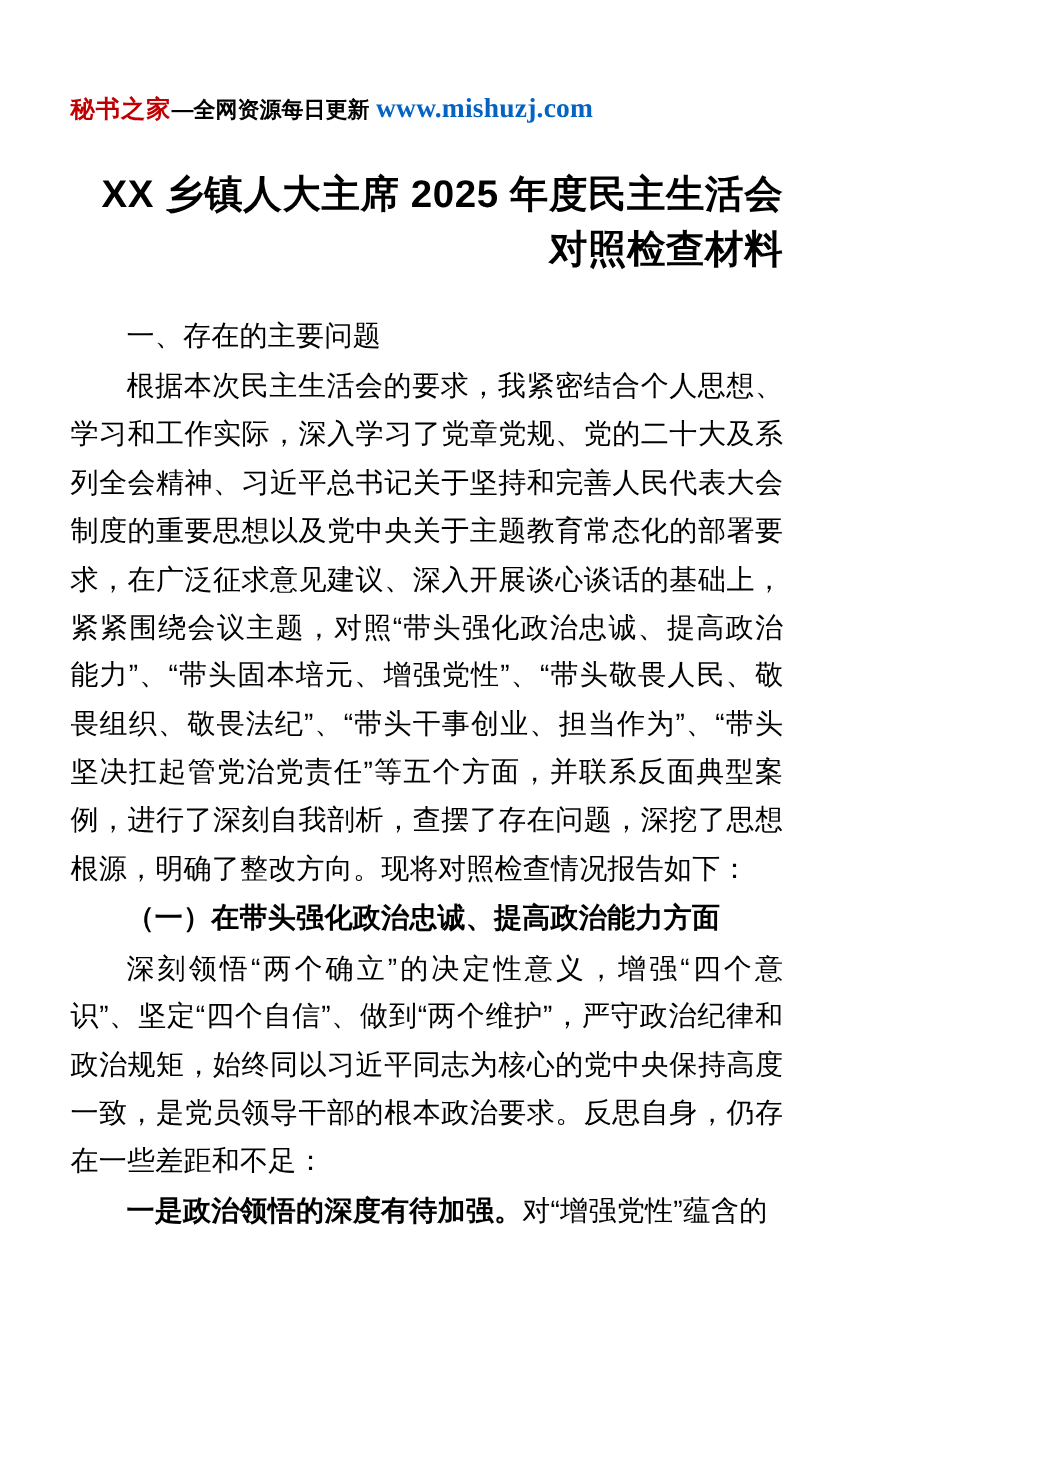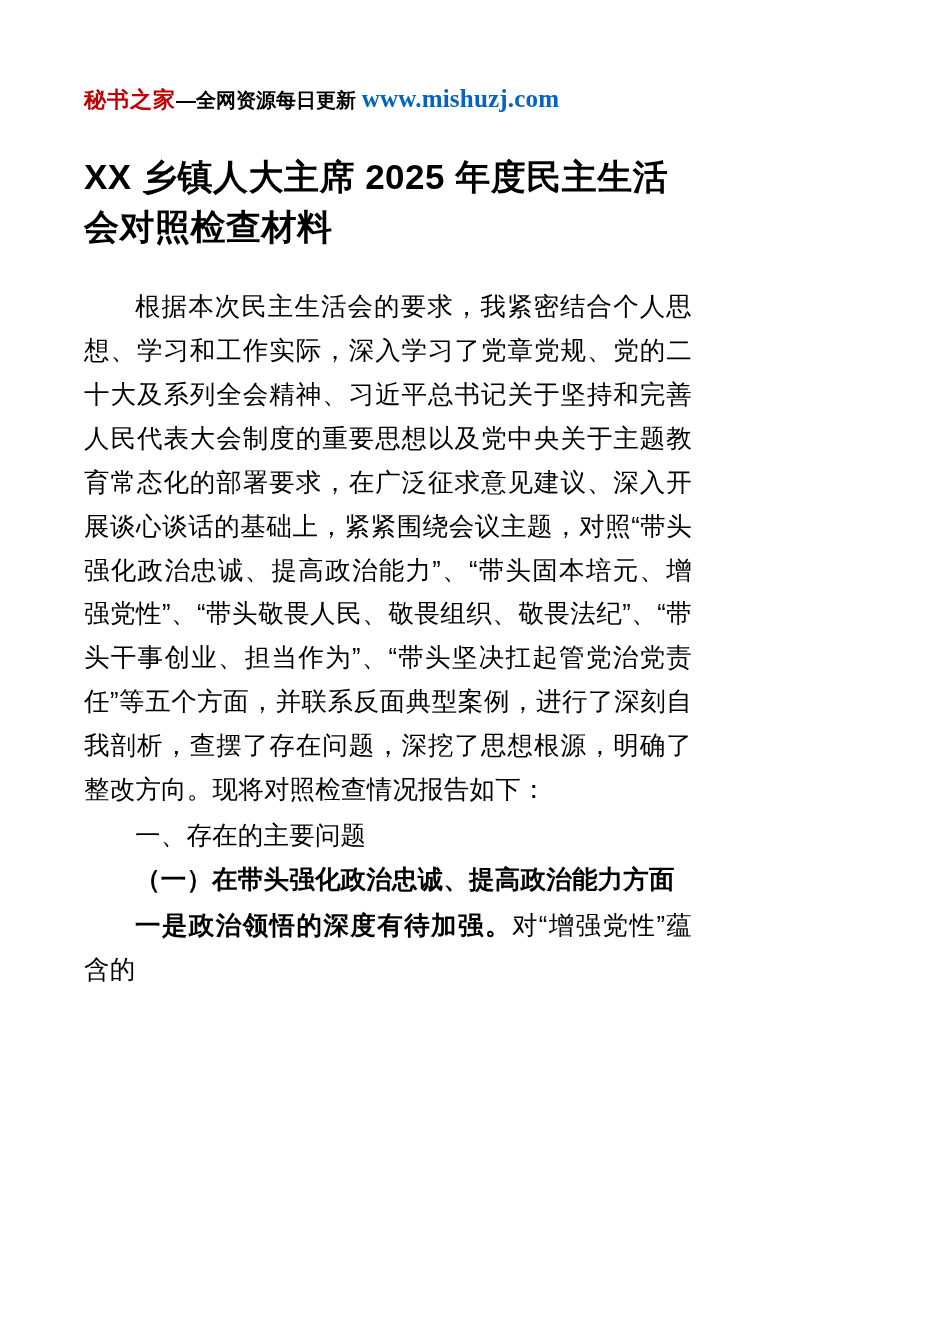--- a/index.html
+++ b/index.html
@@ -12,21 +12,21 @@
     height: 1344px;
     font-family: "Liberation Sans", sans-serif;
     color: #000000;
     position: relative;
     overflow: hidden;
   }
   .page {
     width: 776px;
     height: 1344px;
     box-sizing: border-box;
-    padding: 0 84px;
+    padding: 0 64px;
     position: relative;
   }
 
   
   .watermark {
     padding-top: 84px;
     font-size: 21px;
     line-height: 1.2;
     white-space: nowrap;
     font-weight: bold;
@@ -55,21 +55,21 @@
     font-weight: bold;
     letter-spacing: 0.2px;
   }
 
   
   .doc-title {
     margin-top: 38px;
     font-size: 35px;
     line-height: 1.42;
     font-weight: bold;
-    text-align: left;
+    text-align: right;
     letter-spacing: 0.5px;
     font-family: "Liberation Sans", sans-serif;
   }
 
   
   .body-text {
     margin-top: 34px;
     font-size: 25.5px;
     line-height: 1.72;
     text-align: justify;
@@ -99,24 +99,25 @@
 <div class="page">
 
   <div class="watermark">
     <span class="wm-brand">秘书之家</span><span class="wm-sep">—</span><span class="wm-text">全网资源每日更新</span> <span class="wm-url">www.mishuzj.com</span>
   </div>
 
   <h1 class="doc-title">XX 乡镇人大主席 2025 年度民主生活会对照检查材料</h1>
 
   <div class="body-text">
 
+    <p class="para heading-num">一、存在的主要问题</p>
+
     <p class="para">根据本次民主生活会的要求，我紧密结合个人思想、学习和工作实际，深入学习了党章党规、党的二十大及系列全会精神、习近平总书记关于坚持和完善人民代表大会制度的重要思想以及党中央关于主题教育常态化的部署要求，在广泛征求意见建议、深入开展谈心谈话的基础上，紧紧围绕会议主题，对照“带头强化政治忠诚、提高政治能力”、“带头固本培元、增强党性”、“带头敬畏人民、敬畏组织、敬畏法纪”、“带头干事创业、担当作为”、“带头坚决扛起管党治党责任”等五个方面，并联系反面典型案例，进行了深刻自我剖析，查摆了存在问题，深挖了思想根源，明确了整改方向。现将对照检查情况报告如下：</p>
-
-    <p class="para heading-num">一、存在的主要问题</p>
 
     <p class="sub-heading">（一）在带头强化政治忠诚、提高政治能力方面</p>
 
+    <p class="para">深刻领悟“两个确立”的决定性意义，增强“四个意识”、坚定“四个自信”、做到“两个维护”，严守政治纪律和政治规矩，始终同以习近平同志为核心的党中央保持高度一致，是党员领导干部的根本政治要求。反思自身，仍存在一些差距和不足：</p>
 
     <p class="para"><span class="bold-lead">一是政治领悟的深度有待加强。</span><span>对“增强党性”蕴含的</span></p>
 
   </div>
 
 </div>
 
 </body></html>

